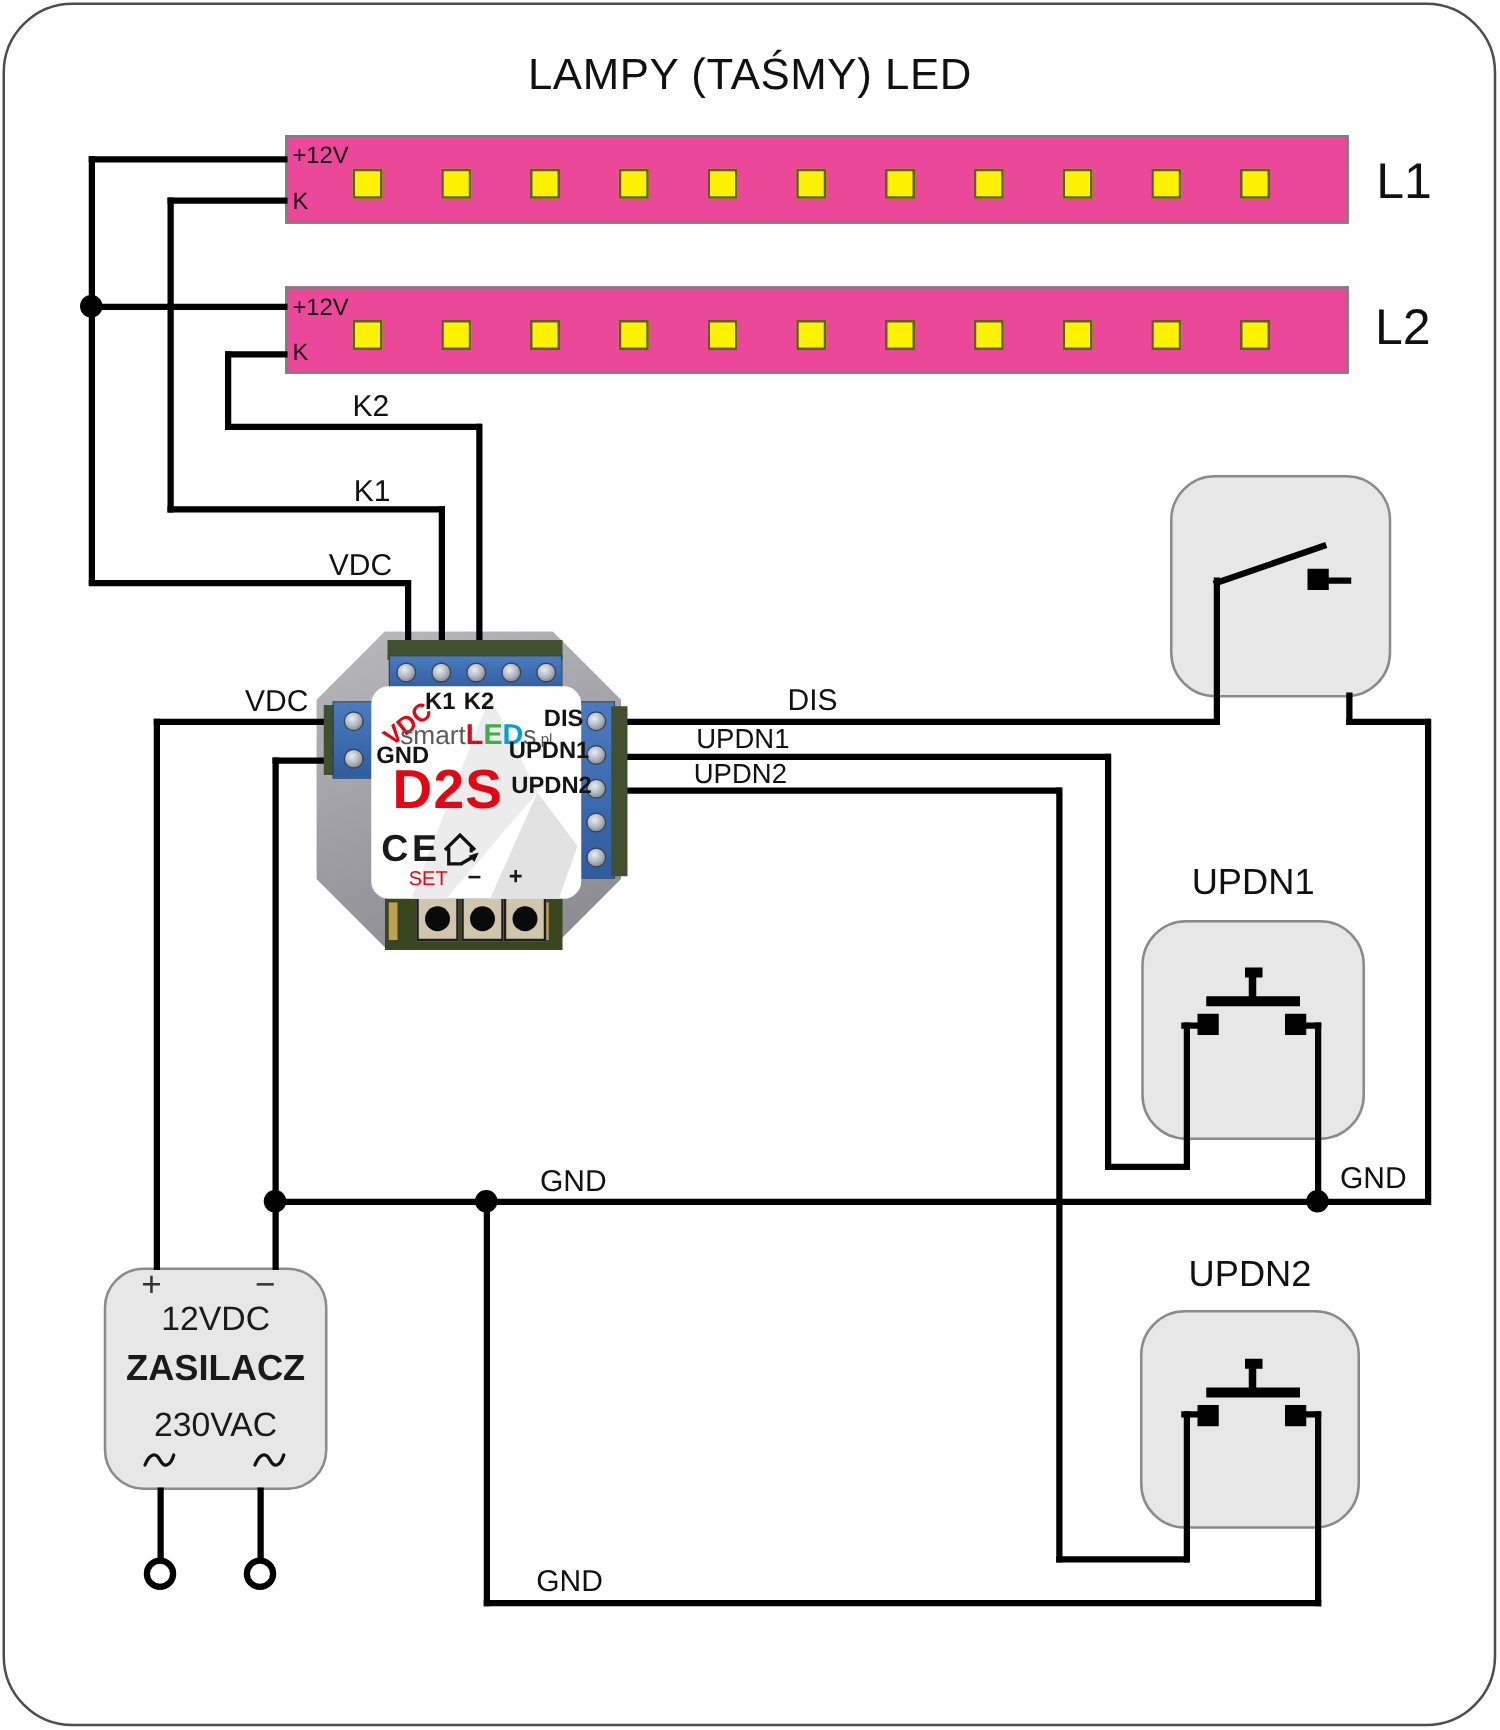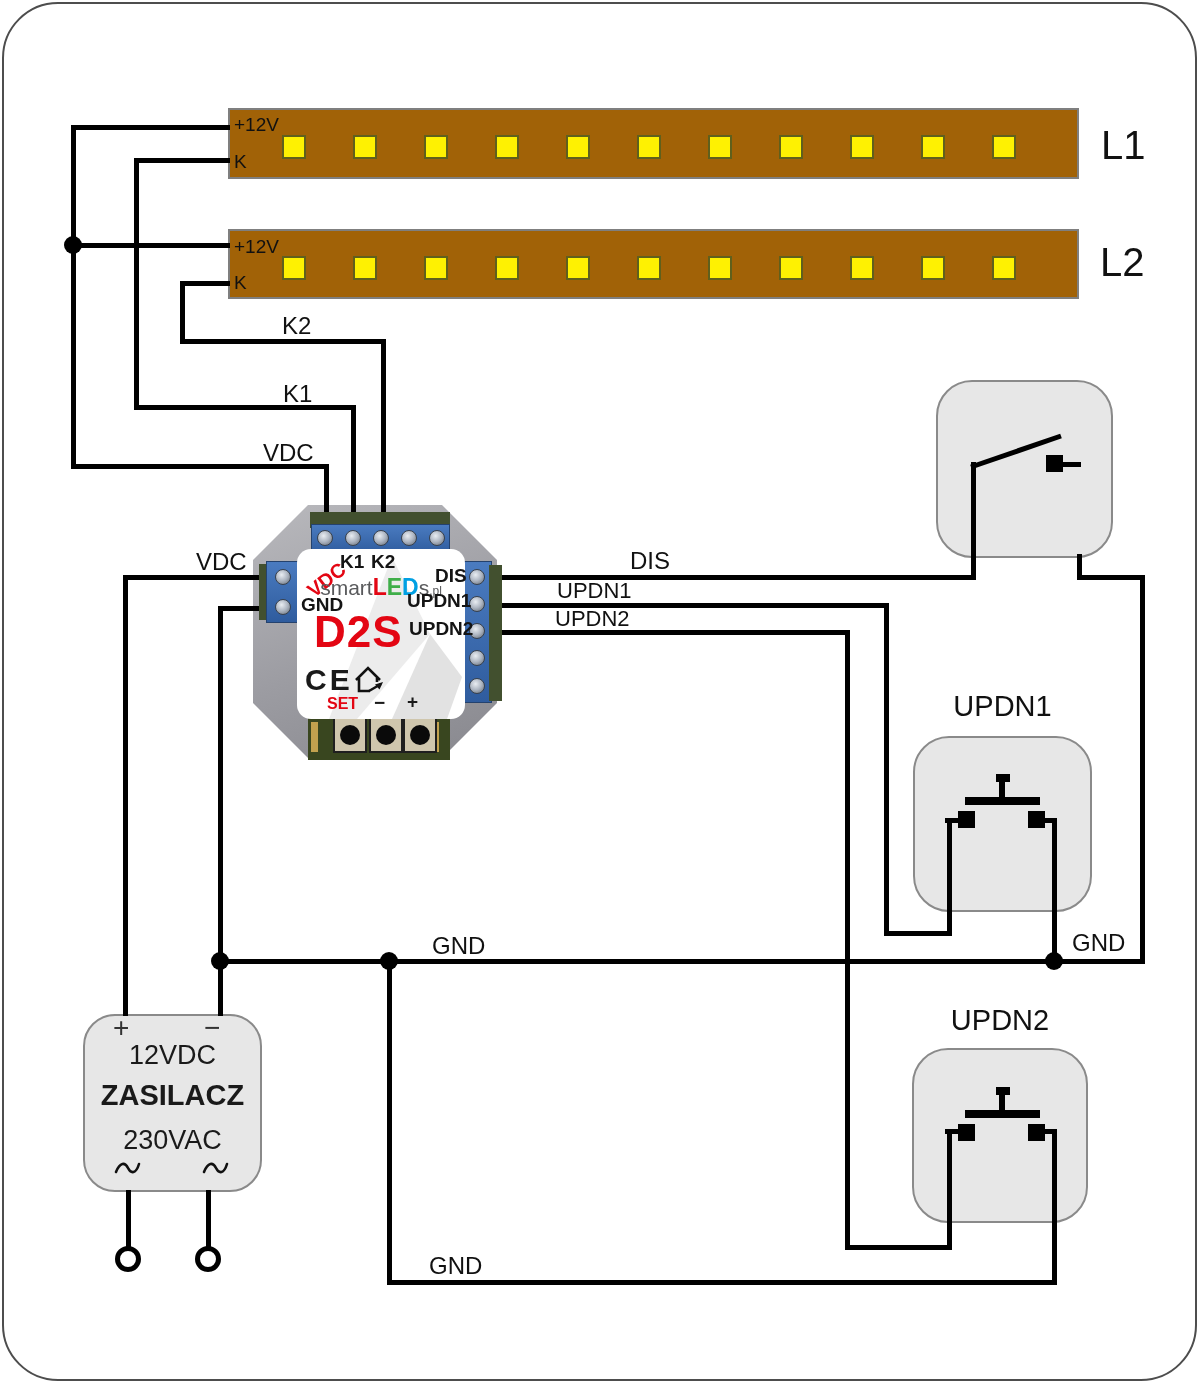--- a/index.html
+++ b/index.html
@@ -6,21 +6,21 @@
   .page{position:relative;width:1200px;height:1384px;background:#fff;
         font-family:"Liberation Sans",sans-serif;color:#111;overflow:hidden;}
   .frame{position:absolute;left:2px;top:2px;right:3px;bottom:3px;
          border:2px solid #4d4d4d;border-radius:56px;}
   .title{position:absolute;left:0;right:0;top:40px;text-align:center;
          font-size:35px;letter-spacing:.5px;}
   
   .wire{position:absolute;background:var(--wire,#000);}
   .dot{position:absolute;width:18px;height:18px;border-radius:50%;background:var(--wire,#000);}
   
-  .strip{position:absolute;box-sizing:border-box;width:851px;background:#a16207;
+  .strip{position:absolute;box-sizing:border-box;width:851px;background:#ec4899;
          border:2px solid #7f7f7f;}
   .strip-lab{position:absolute;font-size:19px;}
   .led-row{position:absolute;left:52px;top:25px;display:flex;gap:47px;}
   .led{width:24px;height:24px;box-sizing:border-box;background:var(--led,#fef102);
        border:2px solid #60601c;}
   .lamp-name{position:absolute;font-size:40px;}
   
   .gbox{position:absolute;background:var(--box-fill,#e7e7e7);border:2px solid #8a8a8a;
         border-radius:36px;box-sizing:border-box;}
   .sect-title{position:absolute;font-size:29px;text-align:center;}
@@ -43,41 +43,42 @@
   .vdc-rot{position:absolute;font-size:20px;font-weight:bold;color:var(--accent-red,#e30613);
          transform:rotate(-38deg);transform-origin:left top;}
   .logo-line{position:absolute;left:299px;top:574px;width:164px;text-align:center;
          white-space:nowrap;}
   .lg{font-size:21px;color:#595a5c;}
   .lgL{font-size:23px;font-weight:bold;color:var(--accent-red,#e30613);}
   .lgE{font-size:23px;font-weight:bold;color:var(--logo-green,#3fae49);}
   .lgD{font-size:23px;font-weight:bold;color:var(--logo-blue,#00a0e3);}
   .lgpl{font-size:12px;color:#595a5c;}
   .ce{position:absolute;font-size:30px;font-weight:600;letter-spacing:3px;color:#1a1a1a;}
-  .set{position:absolute;font-size:16px;font-weight:bold;color:var(--accent-red,#e30613);}
+  .set{position:absolute;font-size:16px;font-weight:normal;color:var(--accent-red,#e30613);}
   .pm{position:absolute;font-size:19px;font-weight:bold;color:#1a1a1a;}
   .btn-tact{position:absolute;width:34px;height:36px;background:#cfc6ad;border:2px solid #1f1f1f;
          box-sizing:border-box;}
   .btn-tact i{position:absolute;left:5px;top:6px;width:20px;height:20px;border-radius:50%;
          background:#0a0a0a;}
   .gold{position:absolute;width:7px;height:30px;background:#c2a14e;}
   
   .sym{position:absolute;background:#000;}
   .psu-circ{position:absolute;width:26px;height:26px;border:5px solid #000;border-radius:50%;
          background:#fff;box-sizing:border-box;}
   .psu-text{position:absolute;left:83px;width:179px;text-align:center;color:#1a1a1a;}
   .psu-pm{position:absolute;font-size:28px;font-weight:300;color:#333;}
   svg{position:absolute;overflow:visible;}
 </style>
 </head>
 <body>
 
 <div class="page">
   <div class="frame"></div>
 
+  <div class="title">LAMPY (TAŚMY) LED</div>
 
   <div class="strip" style="left:228px;top:108px;height:71px;">
     <div class="strip-lab" style="left:4px;top:4px;">+12V</div>
     <div class="strip-lab" style="left:4px;top:41px;">K</div>
     <div class="led-row">
         <span class="led"></span>
         <span class="led"></span>
         <span class="led"></span>
         <span class="led"></span>
         <span class="led"></span>

